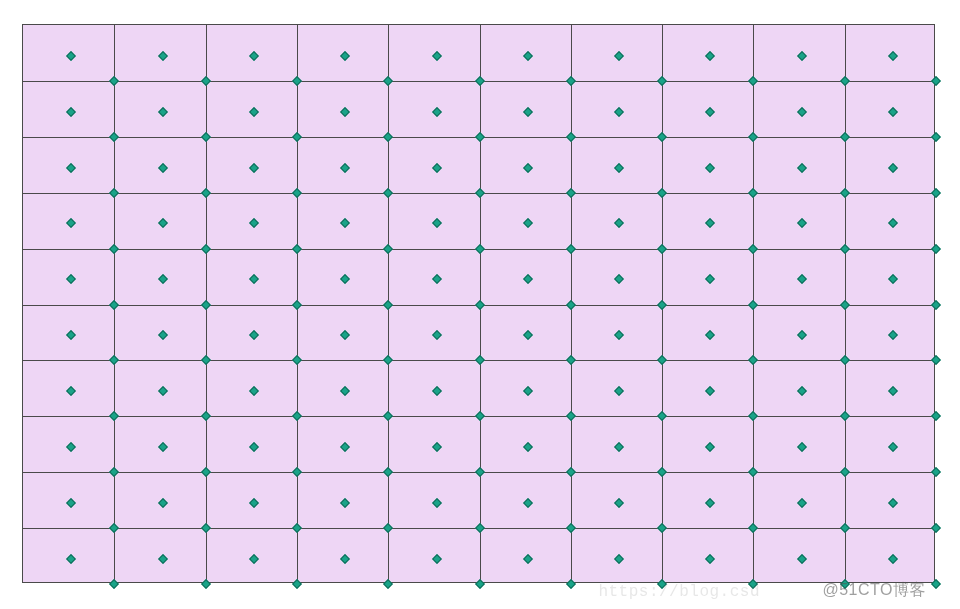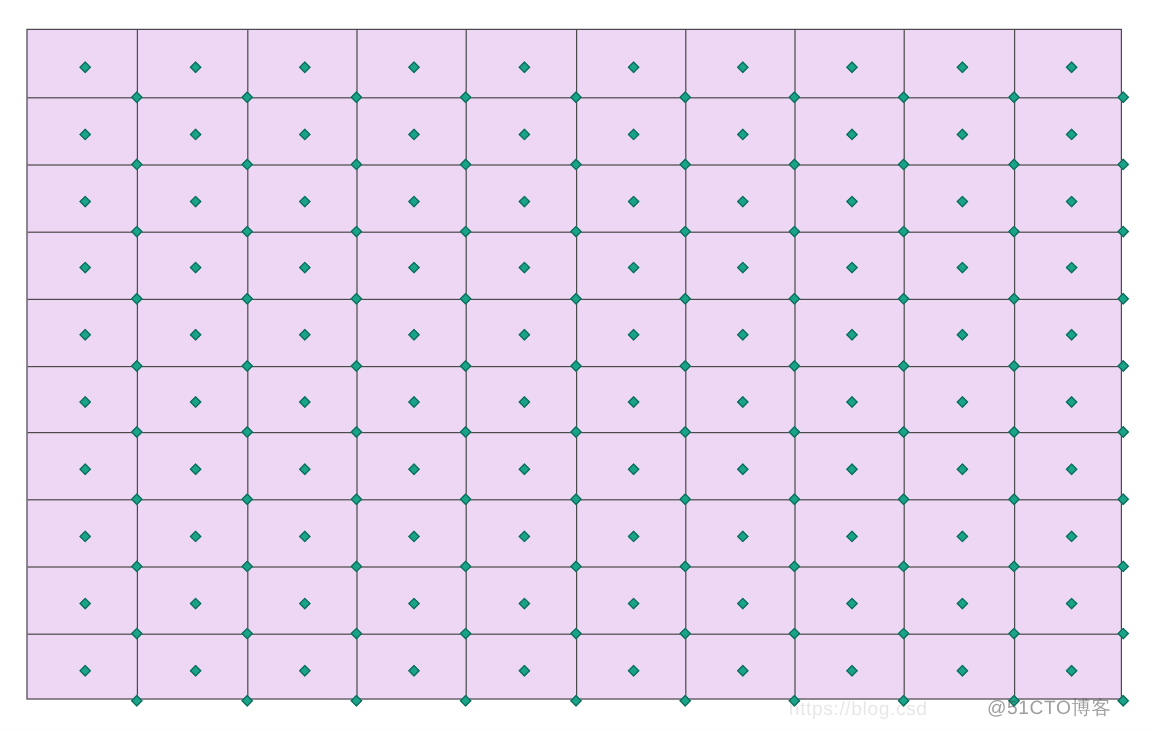--- a/index.html
+++ b/index.html
@@ -39,24 +39,25 @@
     width: 7px;
     height: 7px;
     background: #19a388;
     border: 1px solid #0e6b58;
     transform: translate(-50%, -50%) rotate(45deg);
     box-sizing: border-box;
   }
   #watermark-left {
     position: absolute;
     bottom: 8px;
-    right: 187px;
+    right: 200px;
     color: rgba(120,120,120,0.18);
     font-size: 16px;
     letter-spacing: 0.5px;
+    font-family: Liberation Mono, monospace;
   }
   #watermark-right {
     position: absolute;
     bottom: 8px;
     right: 34px;
     color: rgba(80,80,80,0.55);
     font-size: 16px;
     letter-spacing: 0.5px;
   }
 </style>

